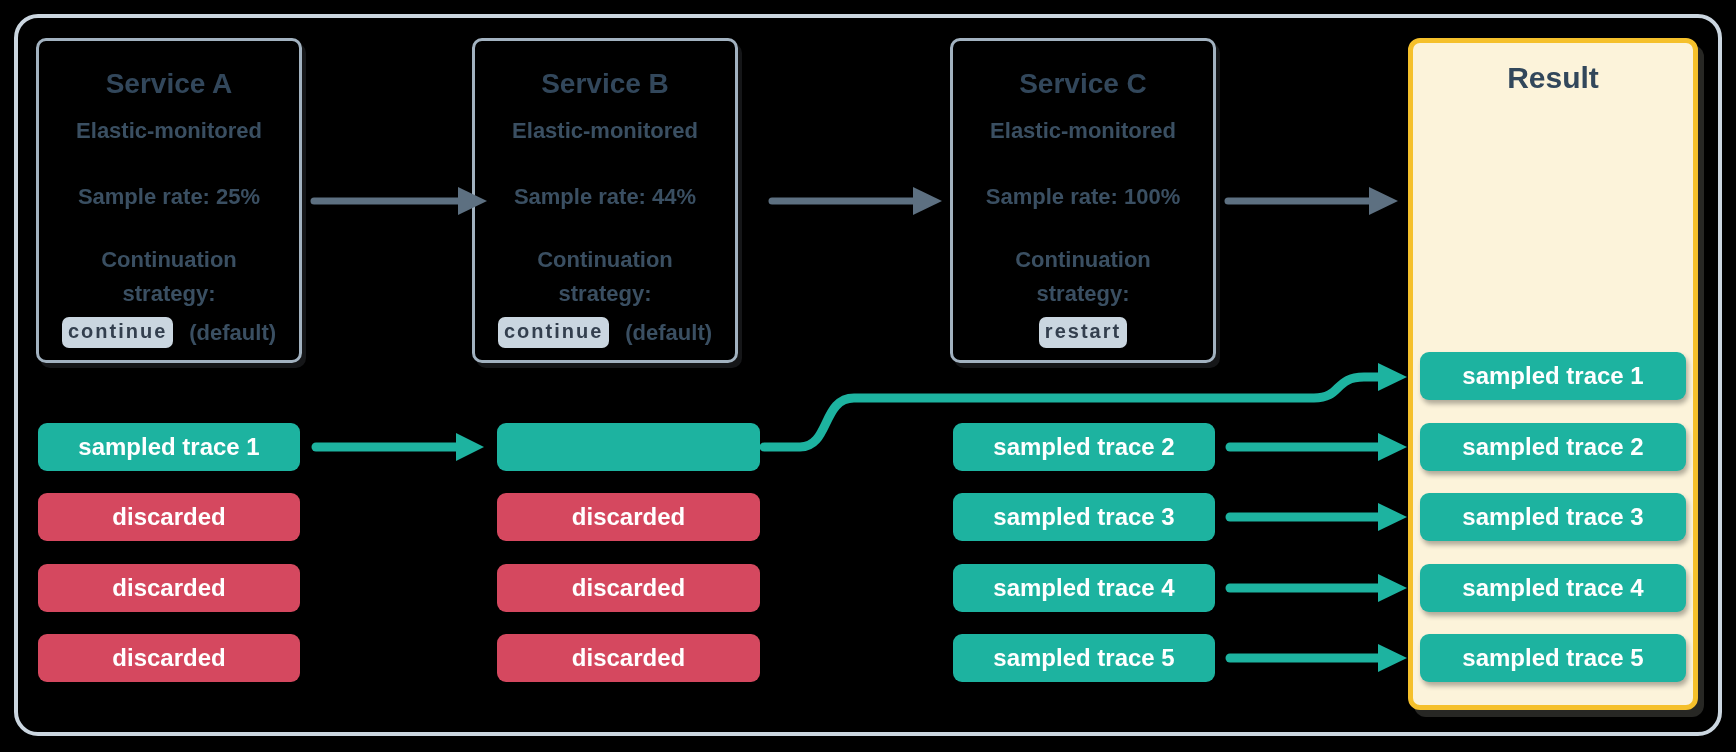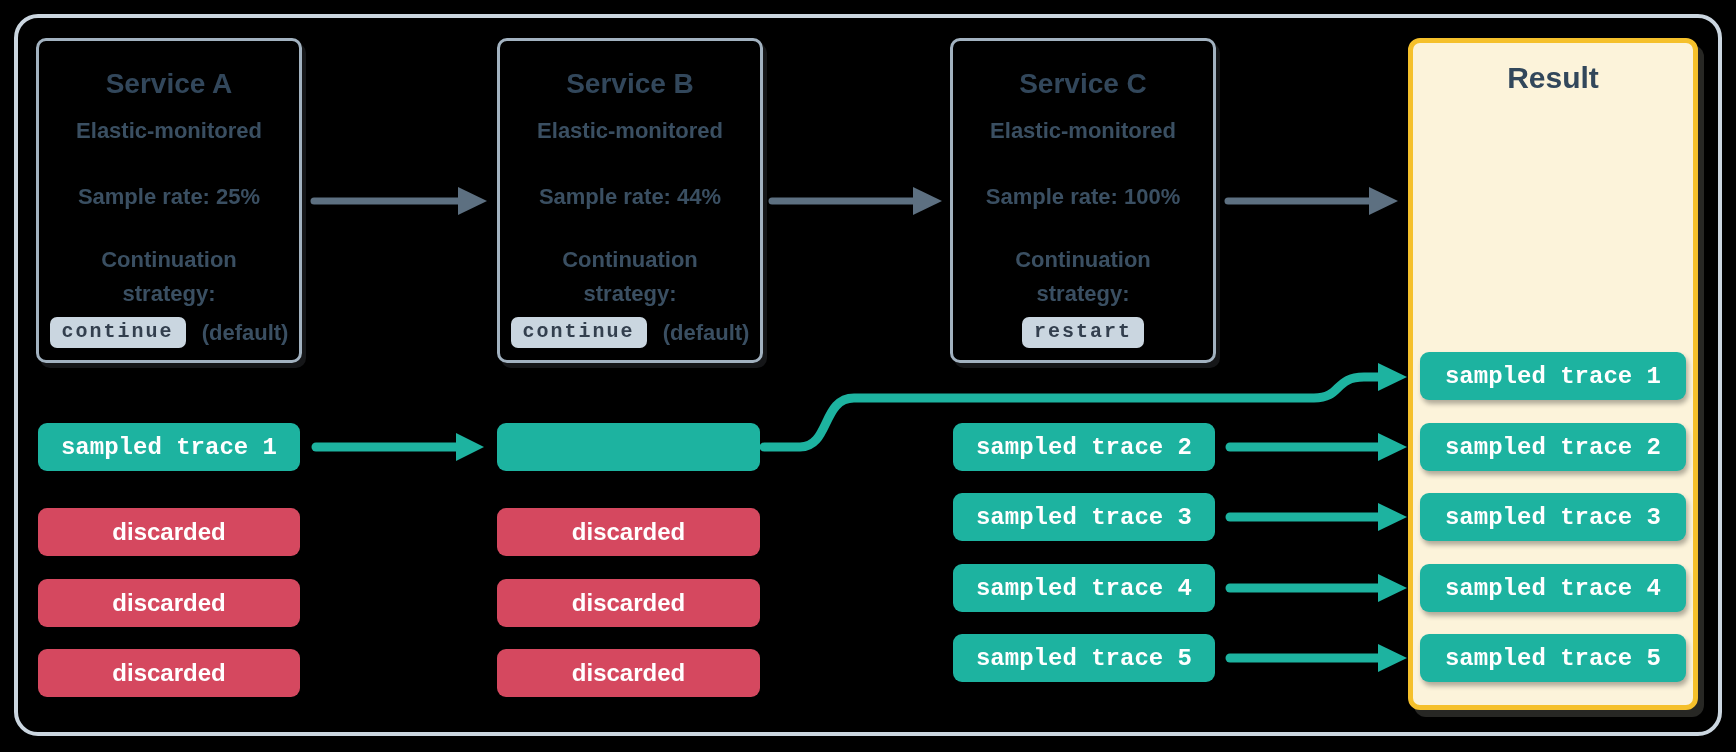--- a/index.html
+++ b/index.html
@@ -19,52 +19,52 @@
     border:4px solid var(--frame-border); border-radius:24px;
   }
   
   .service-box {
     position:absolute; top:38px; width:266px; height:325px;
     border:3px solid var(--box-border); border-radius:10px;
     text-align:center; color:var(--body-text);
     box-shadow:4px 5px 0 rgba(140,150,160,0.15);
   }
   .service-box.a { left:36px; }
-  .service-box.b { left:497px; }
+  .service-box.b { left:472px; }
   .service-box.c { left:950px; }
   .service-title { margin-top:26px; font-size:28px; line-height:34px; font-weight:bold; color:var(--title-text); }
   .service-sub   { margin-top:16px; font-size:22px; line-height:28px; font-weight:700;text-align:center; }
   .service-rate  { margin-top:38px; font-size:22px; line-height:28px; font-weight:700; }
   .service-strategy { margin:32px auto 0; width:180px; font-size:22px; line-height:34px; font-weight:700; }
   .strategy-row { margin-top:6px; display:flex; align-items:center; justify-content:center; gap:10px; }
   .code-chip {
     display:inline-block; background:var(--code-chip-bg); color:var(--code-chip-text);
-    font-family:Liberation Mono, monospace; font-size:20px; letter-spacing:2px;
-    padding:3px 12px 5px; border-radius:7px; font-weight:bold;text-align:center;
+    font-family:Liberation Sans, sans-serif; font-size:20px; letter-spacing:2px;
+    padding:3px 6px 5px; border-radius:7px; font-weight:bold;text-align:center;
   }
   .strategy-suffix { font-size:22px; font-weight:700;margin-left:6px; }
   .strategy-suffix:empty { display:none; }
   
   .result-panel {
     position:absolute; left:1408px; top:38px; width:290px; height:672px;
     background:var(--result-bg); border:5px solid var(--result-border); border-radius:12px;
     box-shadow:6px 7px 0 rgba(130,130,120,0.30);
   }
   .result-title { margin-top:18px; text-align:center; font-size:30px; font-weight:bold; color:var(--title-text); }
   .result-panel .chip { left:7px; width:266px; box-shadow:2px 4px 5px rgba(0,0,0,0.30); }
   .r1{top:309px} .r2{top:380px} .r3{top:450px} .r4{top:521px} .r5{top:591px}
   
   .chip {
     position:absolute; height:48px; border-radius:9px;
     display:flex; align-items:center; justify-content:center;
     color:var(--chip-text); font-size:24px; font-weight:bold;
     box-shadow:2px 4px 5px rgba(0,0,0,0.35);
   }
-  .sampled { background:var(--teal);font-family:Liberation Mono, monospace; }
-  .discarded { background:var(--red);margin-top:15px; }
+  .sampled { background:var(--teal); }
+  .discarded { background:var(--red); }
   .colA { left:38px;  width:262px; }
   .colB { left:497px; width:263px; }
   .colC { left:953px; width:262px; }
   .row2{top:423px} .row3{top:493px} .row4{top:564px} .row5{top:634px}
   
   .arrows { position:absolute; left:0; top:0; pointer-events:none; }
   .gray line    { stroke:var(--arrow-gray); stroke-width:7; stroke-linecap:round; }
   .gray polygon { fill:var(--arrow-gray); }
   .teal line, .teal path { stroke:var(--teal); stroke-width:9; stroke-linecap:round; fill:none; }
   .teal polygon { fill:var(--teal); }

